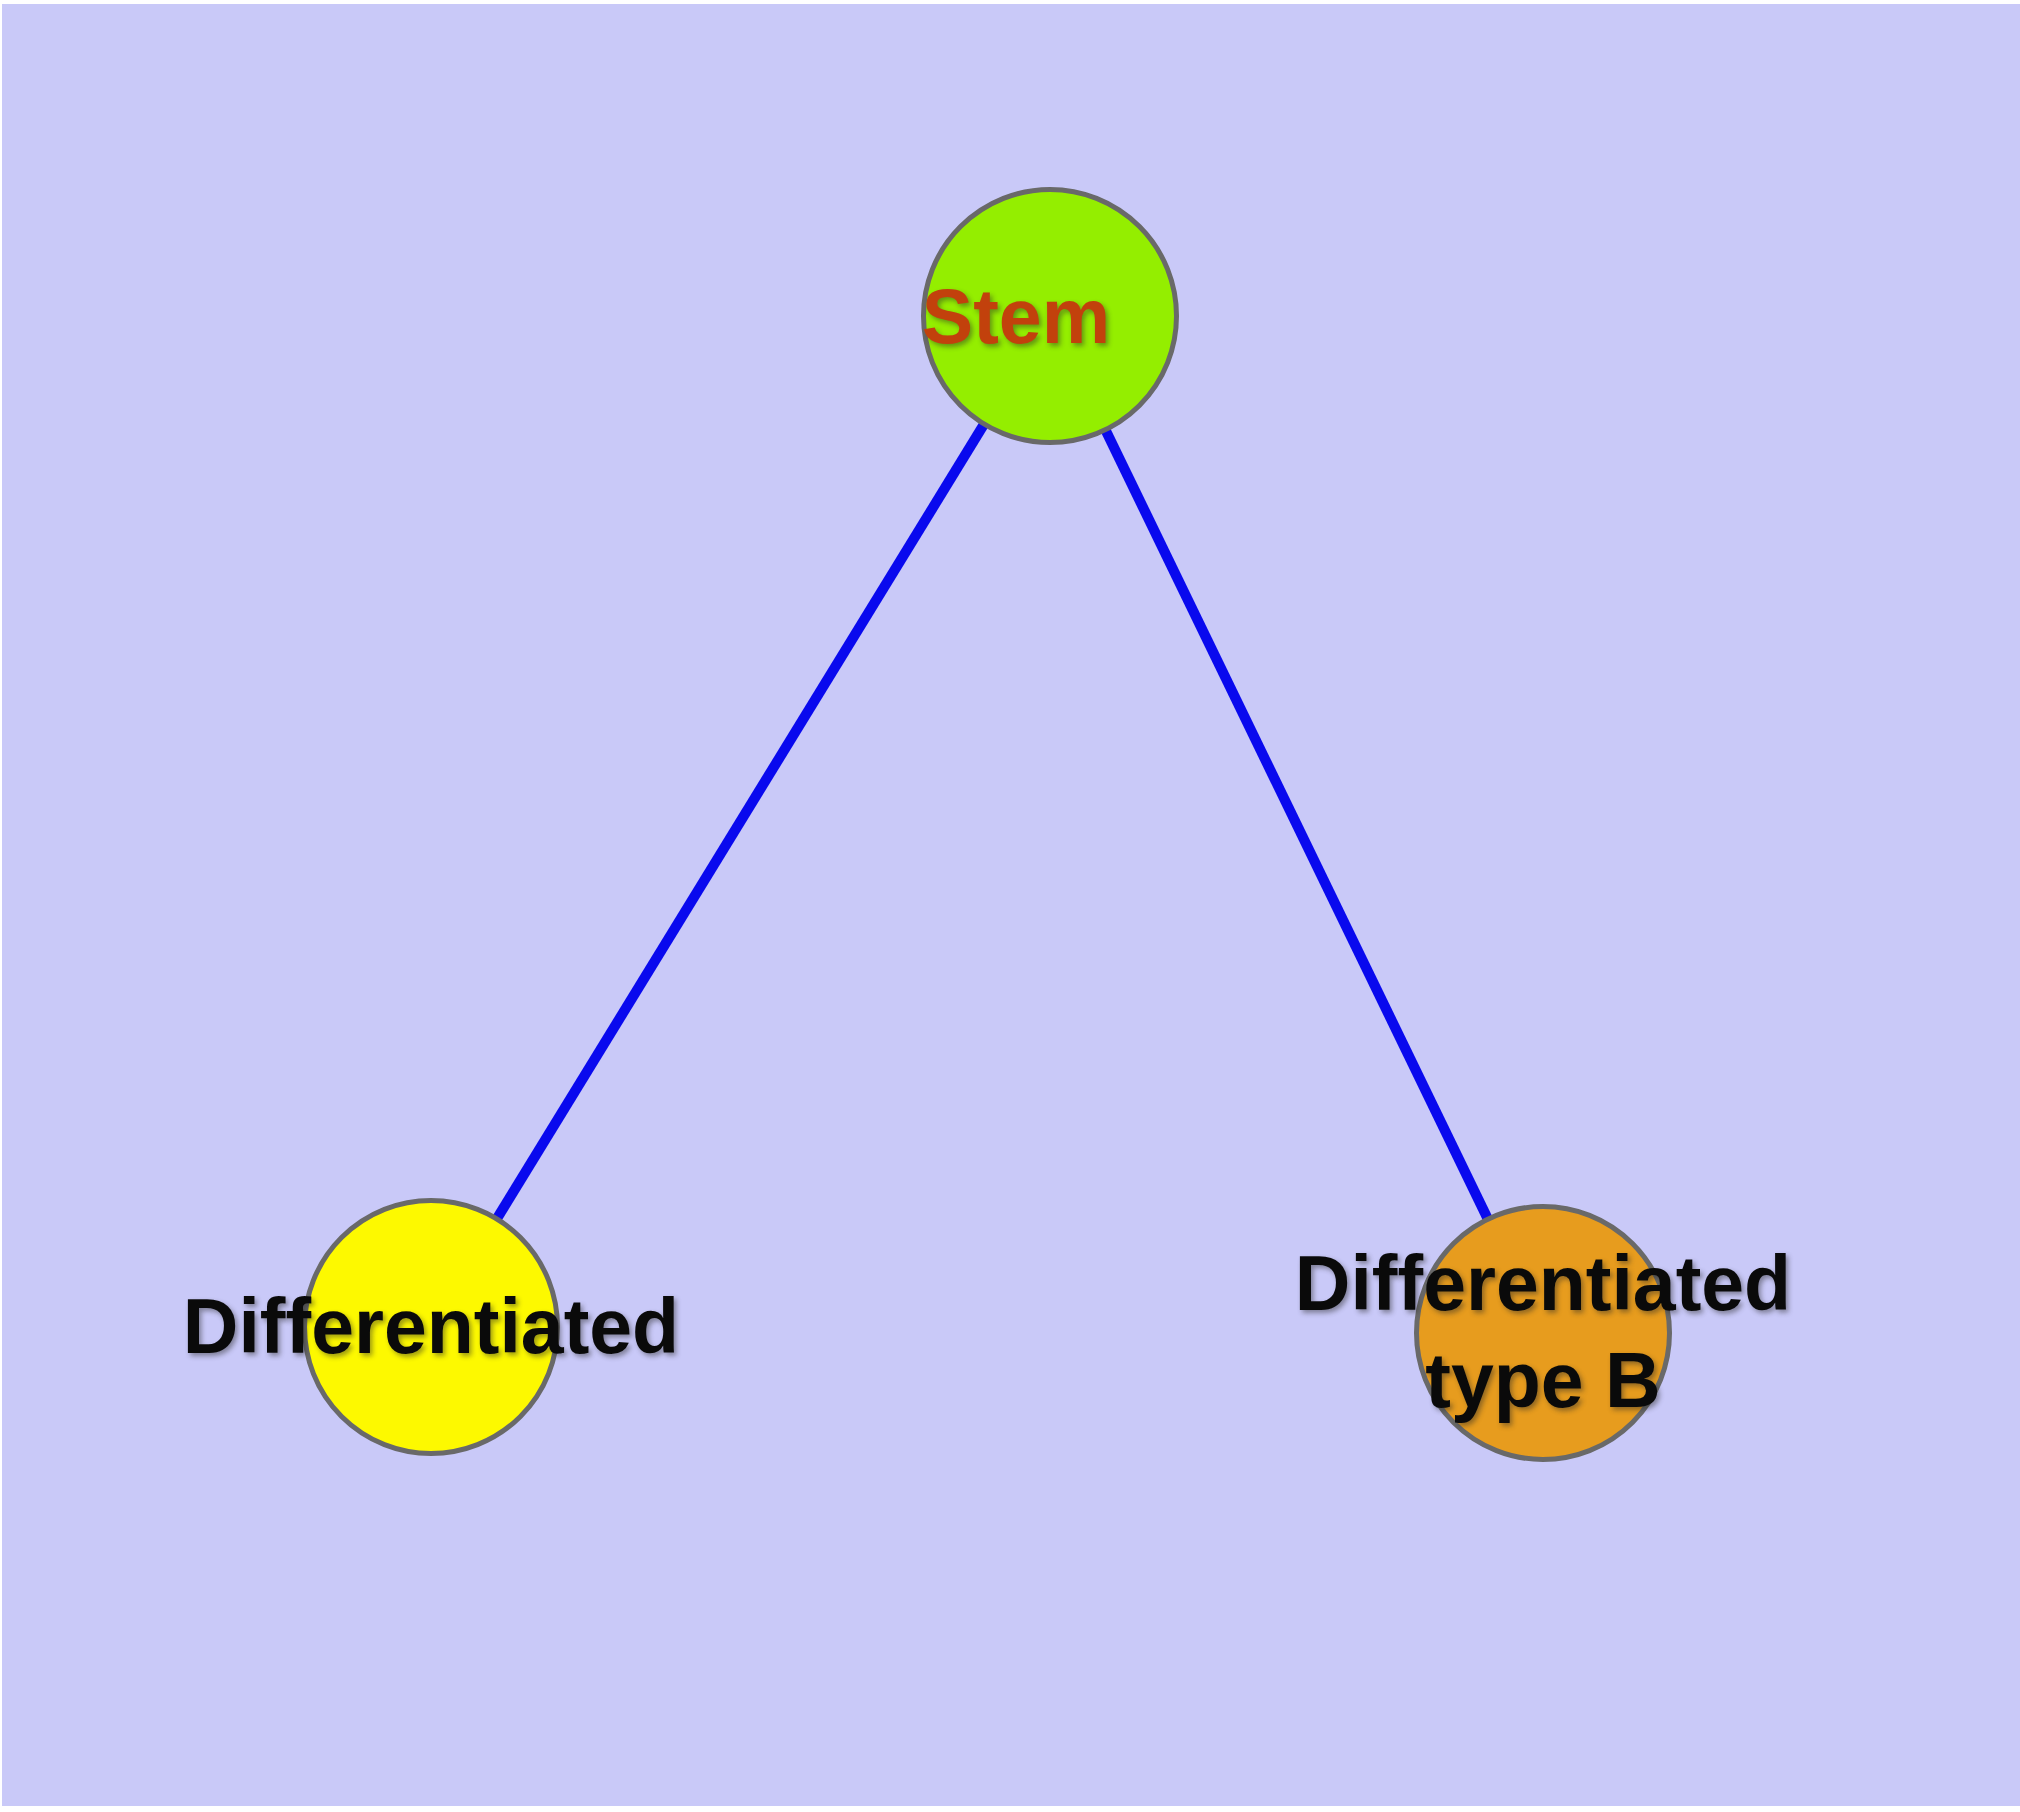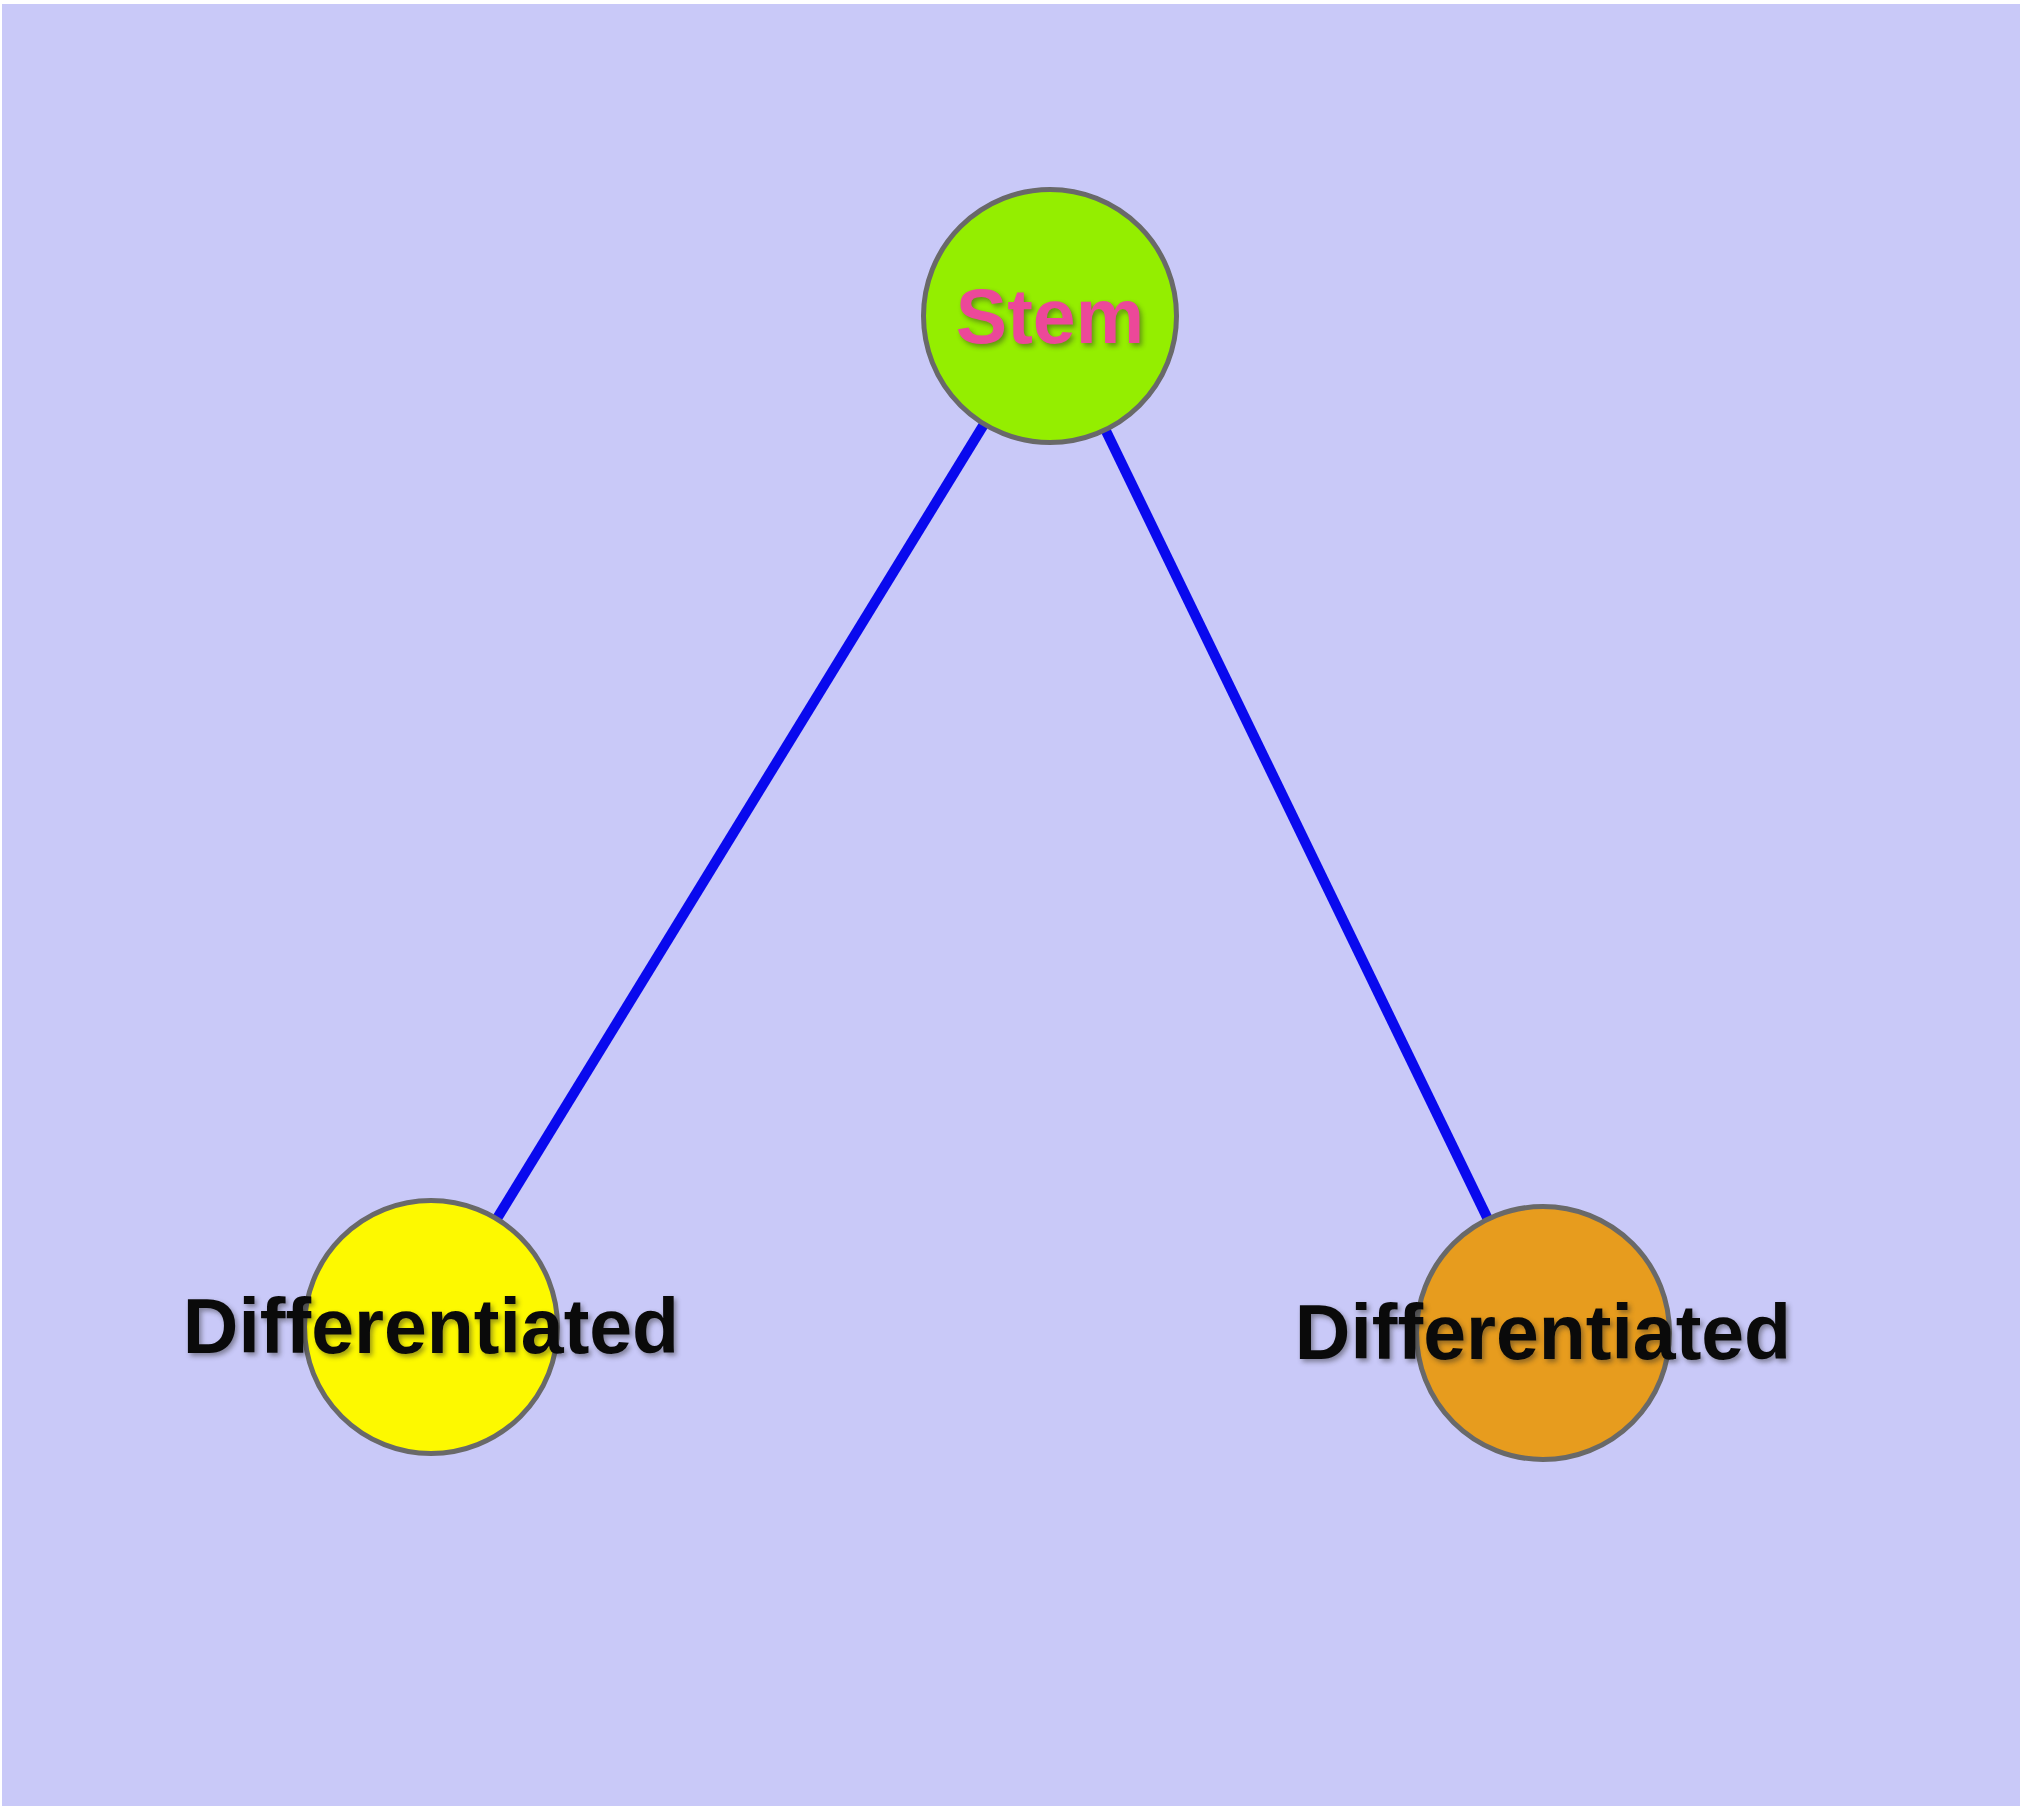--- a/index.html
+++ b/index.html
@@ -47,24 +47,25 @@
 
   <svg id="edges" viewBox="0 0 2384 2138" width="2021" height="1812">
     <line x1="1239" y1="373" x2="508" y2="1565" stroke="#0909ee" stroke-width="12"></line>
     <line x1="1239" y1="373" x2="1820" y2="1572" stroke="#0909ee" stroke-width="12"></line>
   </svg>
 
   <div class="node" style="left: 921px; top: 187px; width: 258px; height: 258px; background: rgb(148, 238, 0); border-color: rgb(105, 105, 105);"></div>
   <div class="node" style="left: 302px; top: 1198px; width: 258px; height: 258px; background: rgb(253, 249, 0); border-color: rgb(105, 105, 105);"></div>
   <div class="node" style="left: 1414px; top: 1204px; width: 258px; height: 258px; background: rgb(231, 156, 30); border-color: rgb(105, 105, 105);"></div>
 
-  <div class="node-label" style="left: 1050px; top: 316px; color: #ec4899;">
+  <div class="node-label" style="left: 1016px; top: 316px; color: #c2410c;">
     <span class="label-line">Stem</span>
     <span class="label-line"></span>
   </div>
   <div class="node-label" style="left: 431px; top: 1326px; color: rgb(10, 10, 10);">
     <span class="label-line">Differentiated</span>
   </div>
   <div class="node-label" style="left: 1543px; top: 1332px; color: rgb(10, 10, 10);">
     <span class="label-line">Differentiated</span>
+    <span class="label-line">type B</span>
   </div>
 </div>
 
 
 </body></html>

